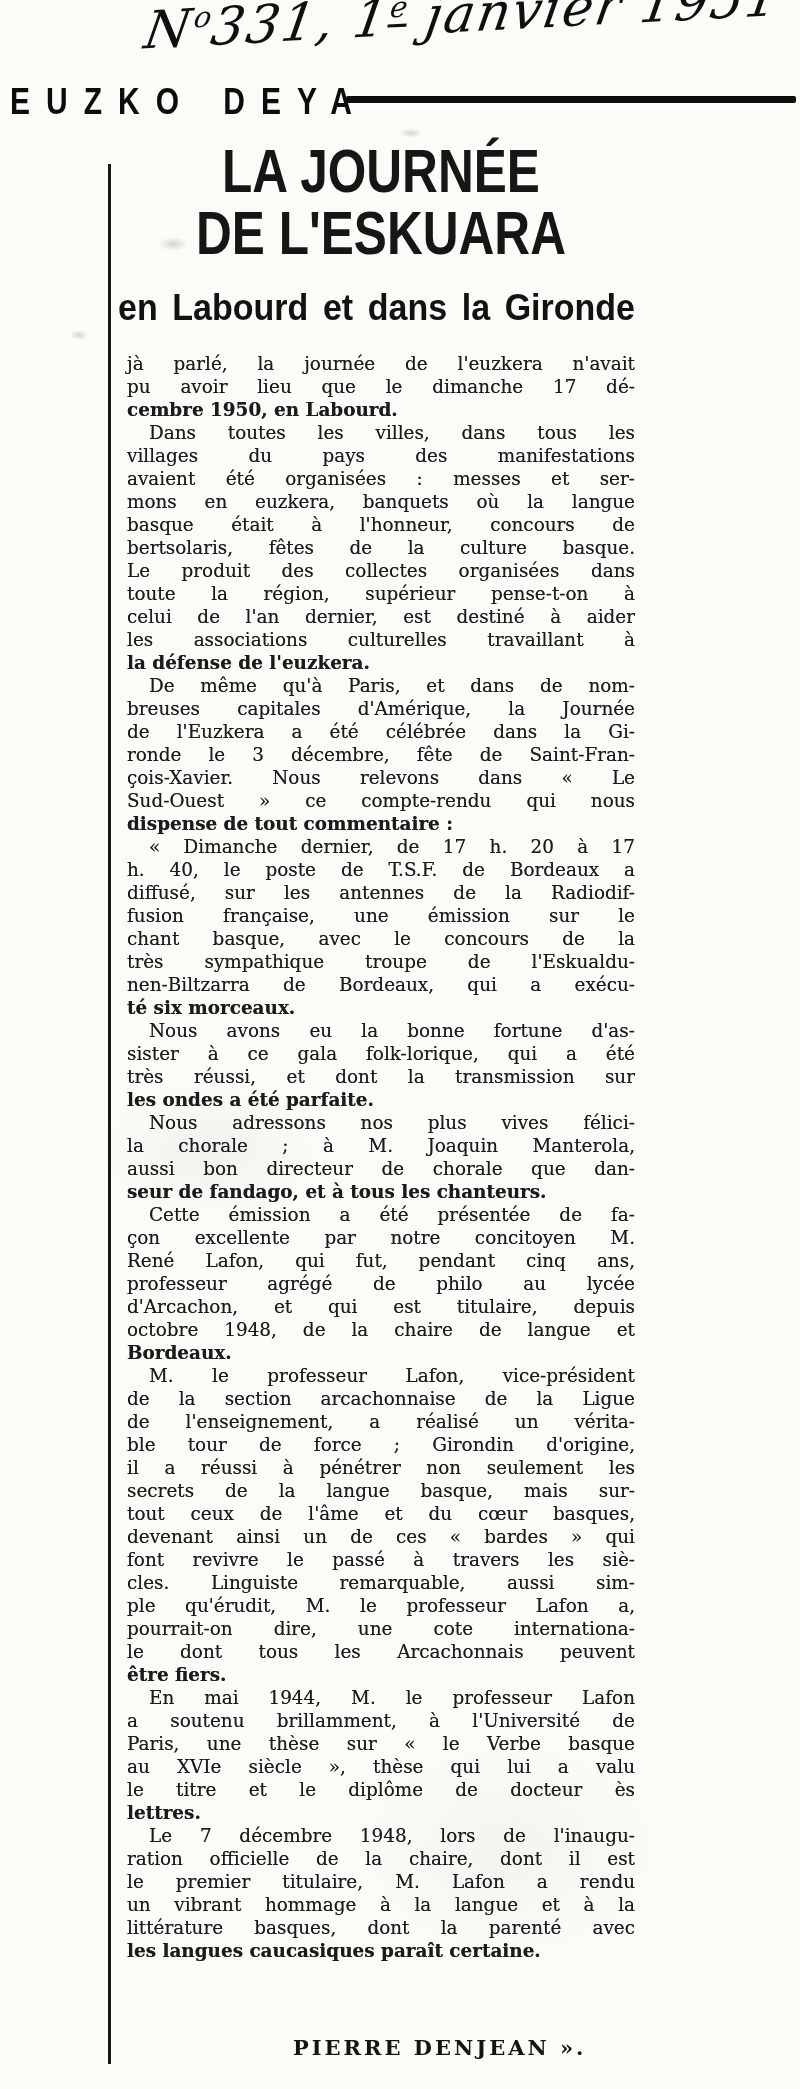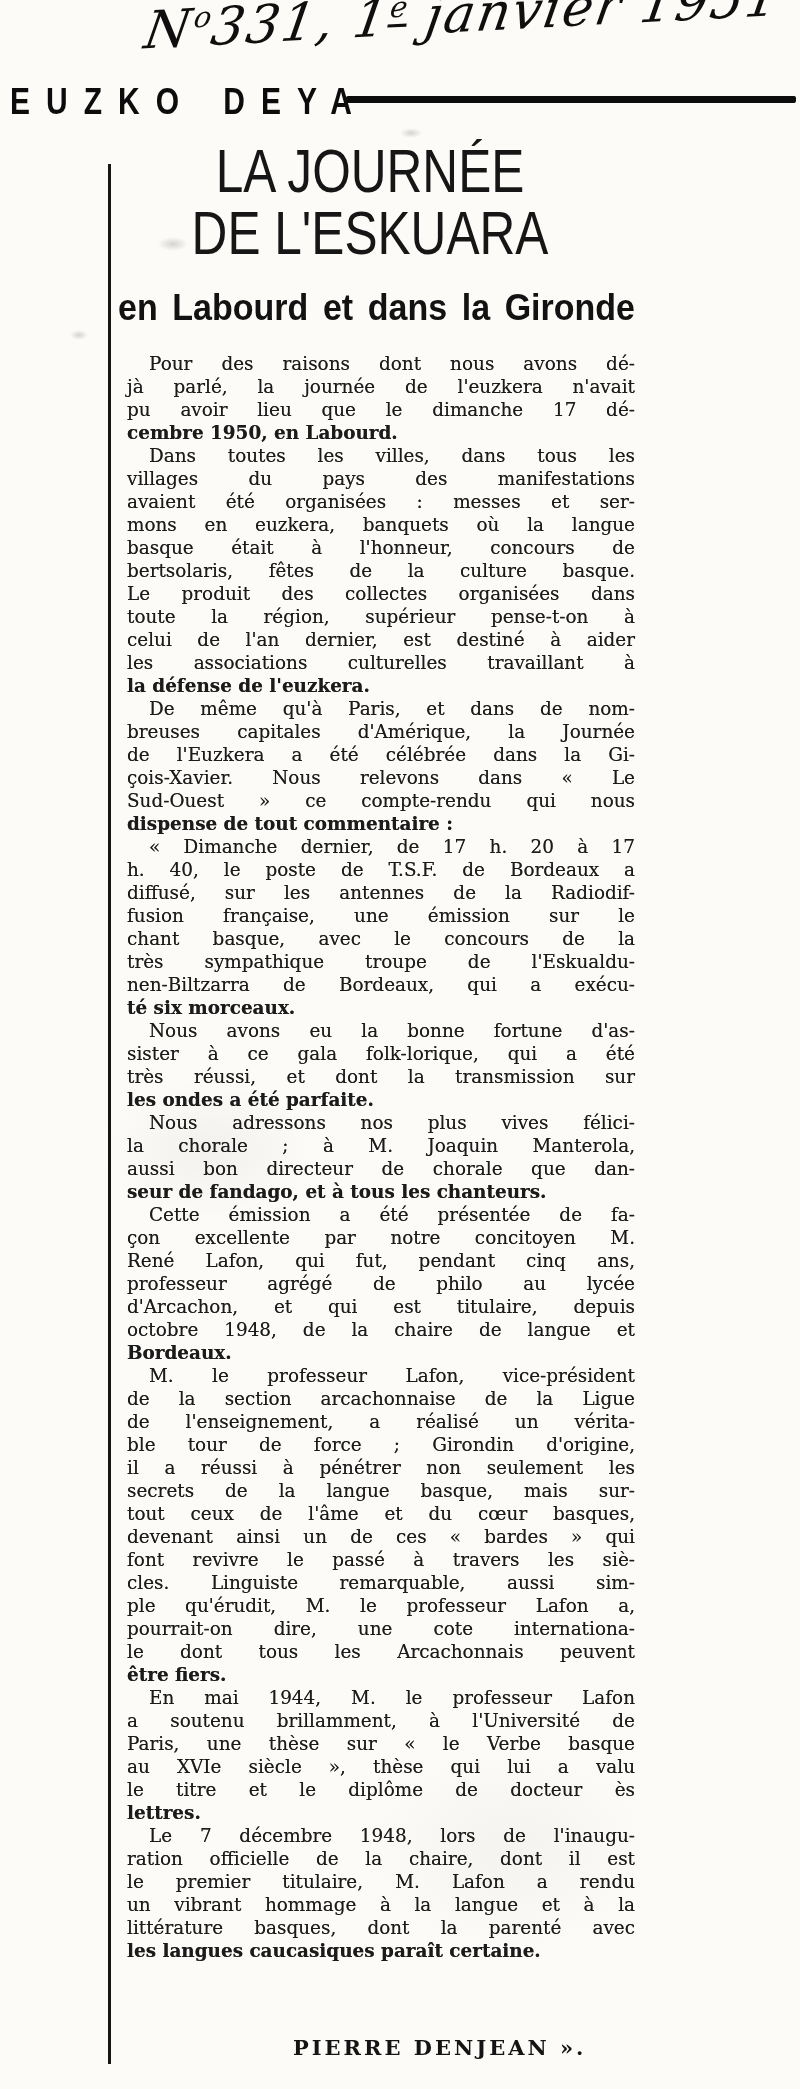--- a/index.html
+++ b/index.html
@@ -42,22 +42,22 @@
     position:absolute; left:346px; top:96px; width:450px; height:7px;
     background:#0c0c0c; border-radius:2px;
   }
   
   .col-rule {
     position:absolute; left:108px; top:164px; width:3px; height:1900px;
     background:#161616;
   }
   
   .headline {
-    position:absolute; left:116px; top:140px; width:508px;
-    font-family:"Liberation Sans", sans-serif; font-weight:400;
+    position:absolute; left:127px; top:140px; width:508px;
+    font-family:"Liberation Sans", sans-serif; font-weight:700;
     color:#161616; text-align:center;
   }
   .hl-line {
     display:block; font-size:62px; line-height:62px; letter-spacing:0px;
     transform: scaleX(0.8); transform-origin:center top; white-space:nowrap;
   }
   
   .subhead {
     position:absolute; left:118px; top:286px; width:517px;
     font-family:"Liberation Sans", sans-serif; font-weight:bold;
@@ -106,38 +106,38 @@
   <div class="col-rule"></div>
 
   <h1 class="headline">
     <span class="hl-line">LA JOURNÉE</span>
     <span class="hl-line">DE L'ESKUARA</span>
   </h1>
 
   <div class="subhead">en Labourd et dans la Gironde</div>
 
   <div class="body" id="article-body">
-      <div class="line first">Pour des raisons dont nous avons dé-</div>
       <div class="line">jà parlé, la journée de l'euzkera n'avait</div>
       <div class="line">pu avoir lieu que le dimanche 17 dé-</div>
       <div class="line last">cembre 1950, en Labourd.</div>
       <div class="line first">Dans toutes les villes, dans tous les</div>
       <div class="line">villages du pays des manifestations</div>
       <div class="line">avaient été organisées : messes et ser-</div>
       <div class="line">mons en euzkera, banquets où la langue</div>
       <div class="line">basque était à l'honneur, concours de</div>
       <div class="line">bertsolaris, fêtes de la culture basque.</div>
       <div class="line">Le produit des collectes organisées dans</div>
       <div class="line">toute la région, supérieur pense-t-on à</div>
       <div class="line">celui de l'an dernier, est destiné à aider</div>
       <div class="line">les associations culturelles travaillant à</div>
       <div class="line last">la défense de l'euzkera.</div>
       <div class="line first">De même qu'à Paris, et dans de nom-</div>
       <div class="line">breuses capitales d'Amérique, la Journée</div>
       <div class="line">de l'Euzkera a été célébrée dans la Gi-</div>
+      <div class="line">ronde le 3 décembre, fête de Saint-Fran-</div>
       <div class="line">çois-Xavier. Nous relevons dans « Le</div>
       <div class="line">Sud-Ouest » ce compte-rendu qui nous</div>
       <div class="line last">dispense de tout commentaire :</div>
       <div class="line first">« Dimanche dernier, de 17 h. 20 à 17</div>
       <div class="line">h. 40, le poste de T.S.F. de Bordeaux a</div>
       <div class="line">diffusé, sur les antennes de la Radiodif-</div>
       <div class="line">fusion française, une émission sur le</div>
       <div class="line">chant basque, avec le concours de la</div>
       <div class="line">très sympathique troupe de l'Eskualdu-</div>
       <div class="line">nen-Biltzarra de Bordeaux, qui a exécu-</div>

